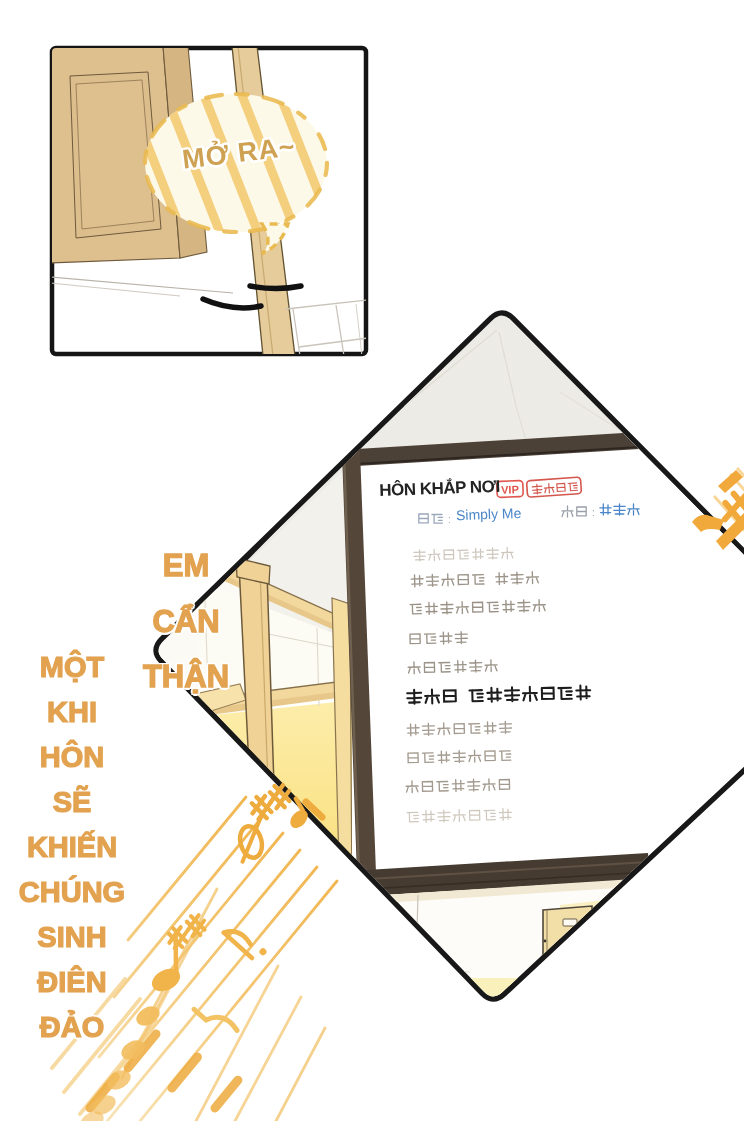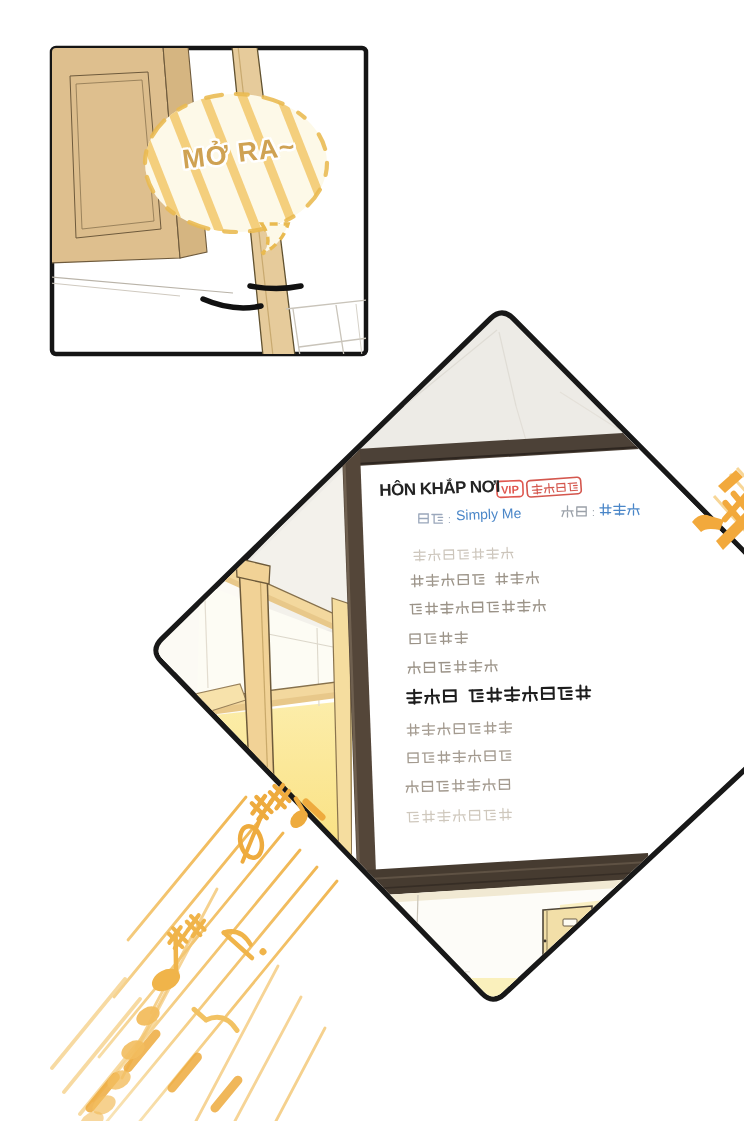--- a/index.html
+++ b/index.html
@@ -386,13 +386,15 @@
         </g>
 </g>
 </svg>
 
 <div style="position:absolute;left:379px;top:481px;transform:rotate(-2deg);transform-origin:0 0;font-size:17px;font-weight:bold;color:#232323;letter-spacing:-0.5px;white-space:nowrap">HÔN KHẮP NƠI</div>
 
 <div style="position:absolute;left:456px;top:506px;transform:rotate(-2deg);font-size:14px;color:#4a86c8;white-space:nowrap">Simply Me</div>
 
 <div style="position:absolute;left:182px;top:138px;transform:rotate(-7deg);font-size:27px;font-weight:bold;color:#cfa253;letter-spacing:1px;white-space:nowrap;text-shadow:-2px -2px 0 #fff,2px -2px 0 #fff,-2px 2px 0 #fff,2px 2px 0 #fff,0 -2.5px 0 #fff,0 2.5px 0 #fff,-2.5px 0 0 #fff,2.5px 0 0 #fff">MỞ RA~</div>
 
-
+<div style="position:absolute;left:120px;top:538px;width:132px;text-align:center;font-size:31px;font-weight:bold;color:#e2a24f;line-height:55.5px;-webkit-text-stroke:1.3px #e2a24f;text-shadow:-2px -2px 0 #fff,2px -2px 0 #fff,-2px 2px 0 #fff,2px 2px 0 #fff,0 -2.5px 0 #fff,0 2.5px 0 #fff,-2.5px 0 0 #fff,2.5px 0 0 #fff">EM<br>CẨN<br>THẬN</div>
+
+<div style="position:absolute;left:6px;top:645px;width:132px;text-align:center;font-size:29px;font-weight:bold;color:#e2a24f;line-height:45px;-webkit-text-stroke:1.2px #e2a24f;text-shadow:-2px -2px 0 #fff,2px -2px 0 #fff,-2px 2px 0 #fff,2px 2px 0 #fff,0 -2.5px 0 #fff,0 2.5px 0 #fff,-2.5px 0 0 #fff,2.5px 0 0 #fff">MỘT<br>KHI<br>HÔN<br>SẼ<br>KHIẾN<br>CHÚNG<br>SINH<br>ĐIÊN<br>ĐẢO</div>
 </div>
 </body></html>

